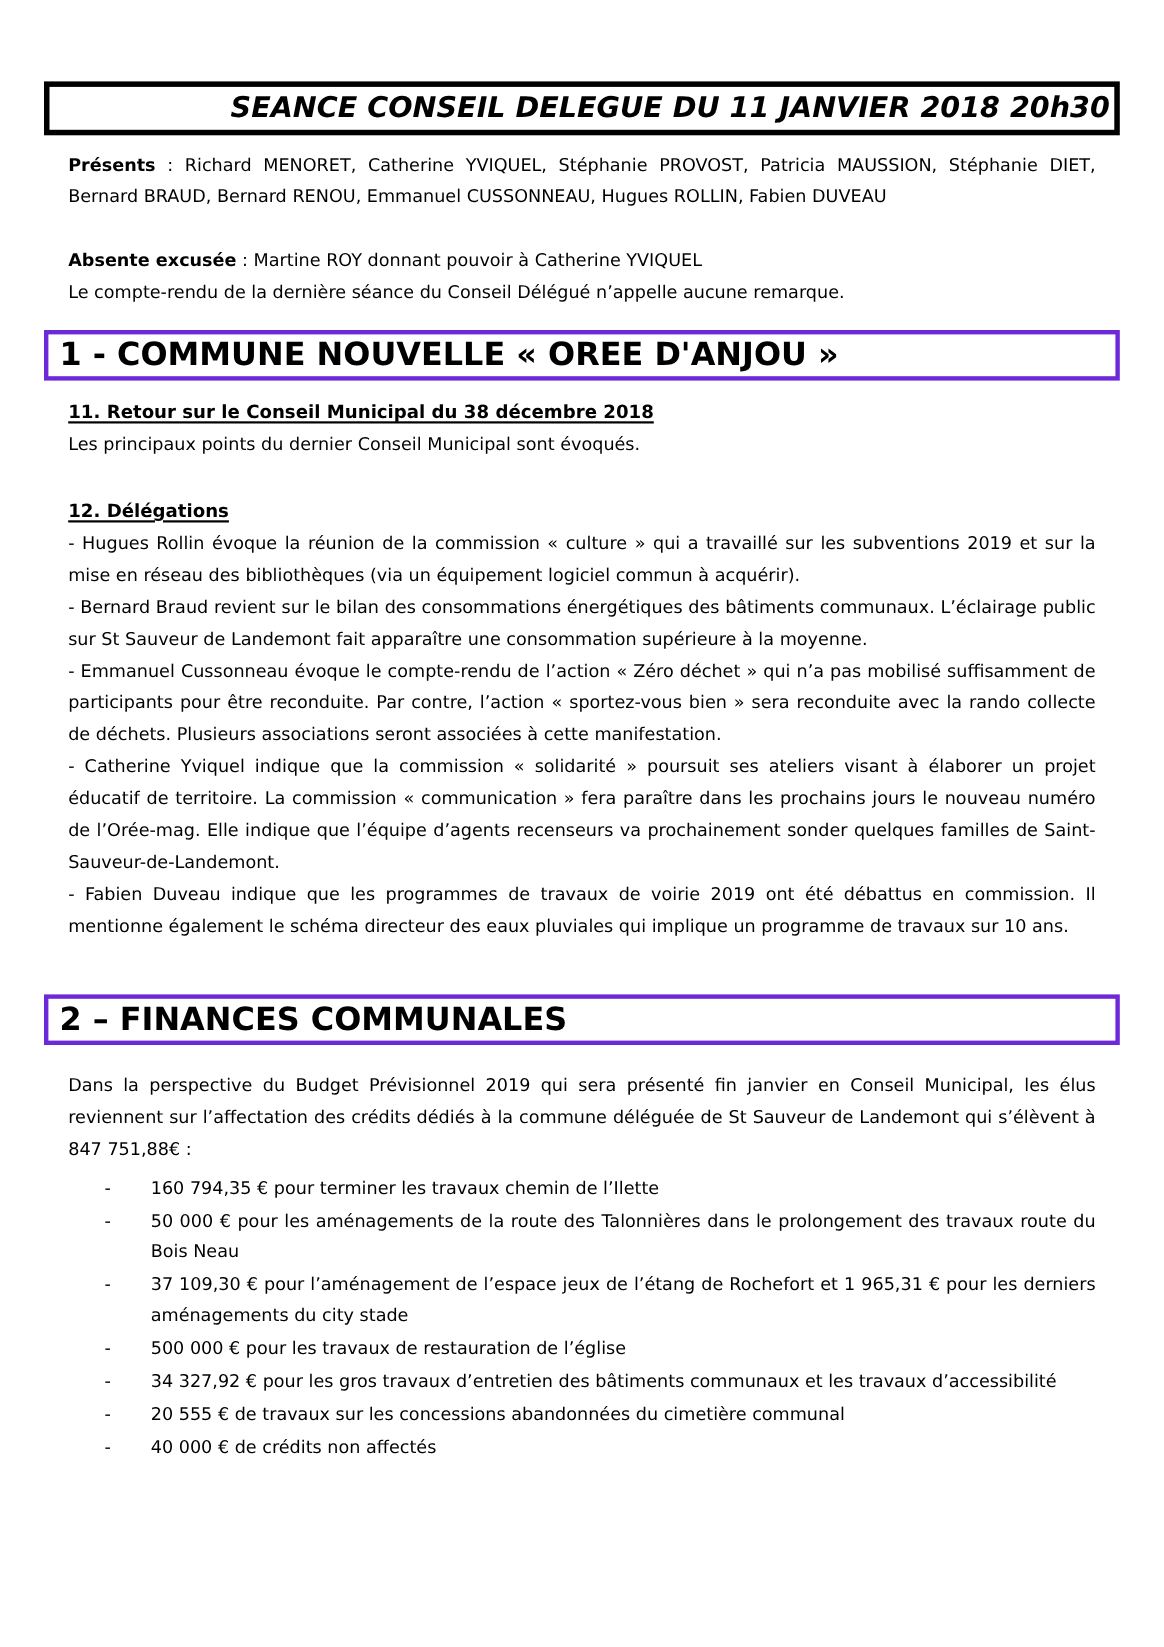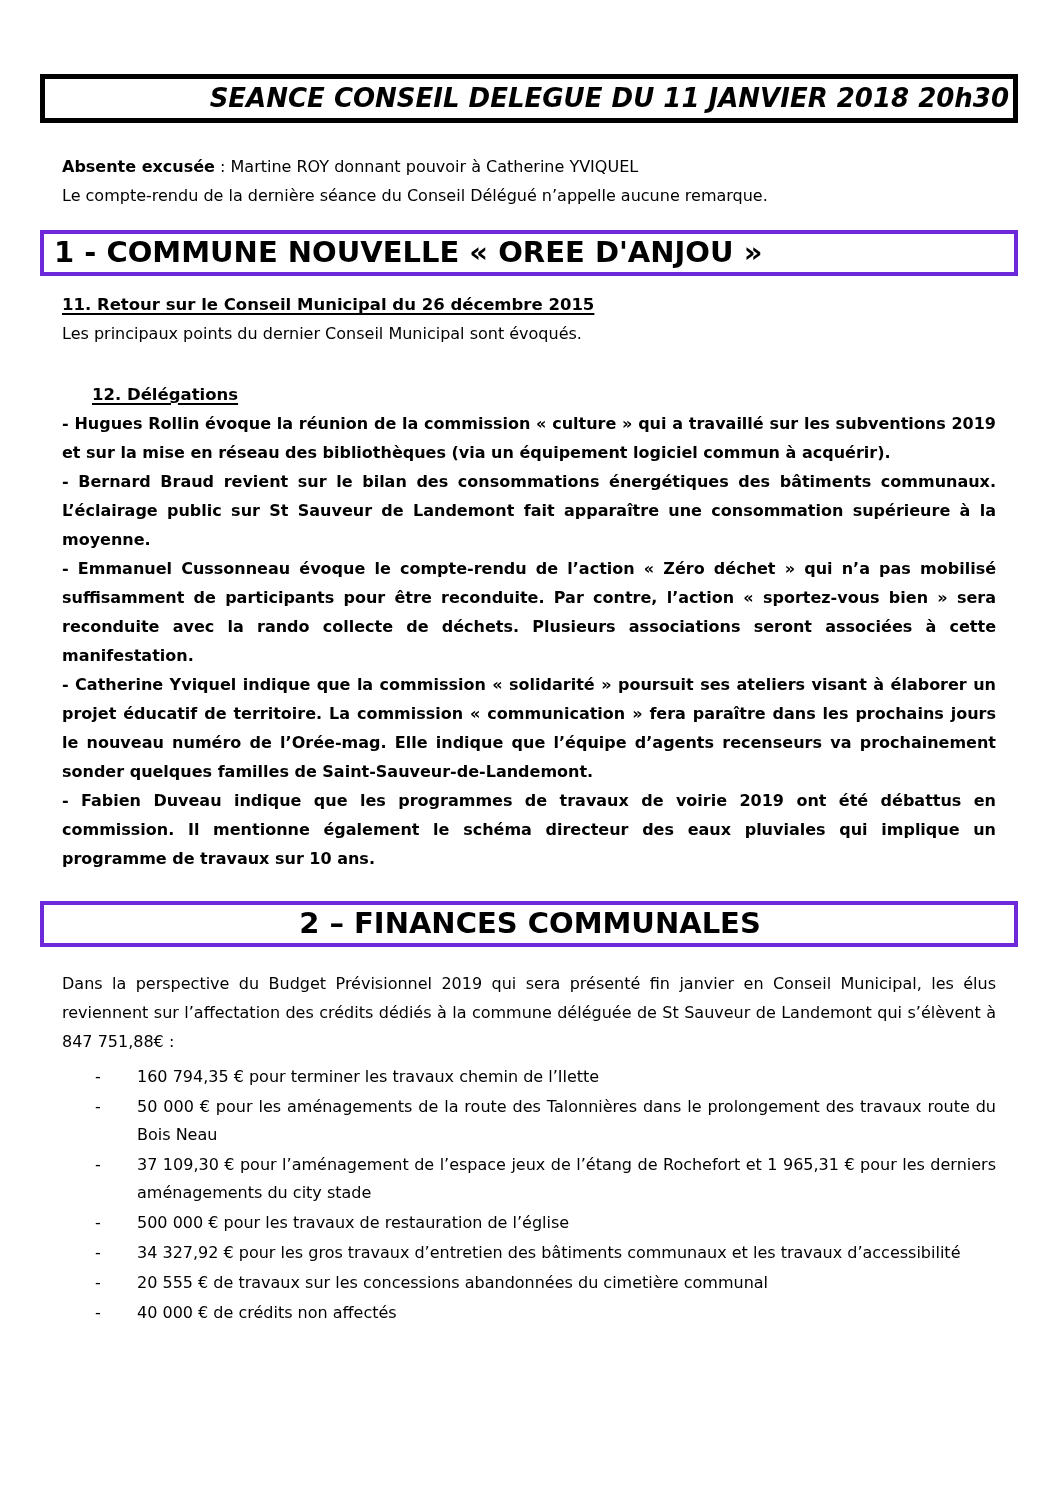--- a/index.html
+++ b/index.html
@@ -39,32 +39,32 @@
   .remark-para { }
   .bold-label { font-weight: bold; }
   .section-box {
     margin: 20px -22px 0 -22px;
     border: 4px solid #6d28d9;
     font-weight: bold;
     font-size: 29px;
     line-height: 30px;
     padding: 3px 8px 5px 10px;
   }
-  .section-box.second { margin-top: 28px; text-align: center; }
+  .section-box.second { margin-top: 48px; }
   .subheading {
     font-size: 16.5px;
     line-height: 29px;
     font-weight: bold;
     text-decoration: underline;
     text-decoration-thickness: 2px;
     text-underline-offset: 3px;
     margin: 14px 0 0 0;
   }
-  .subheading.spaced { margin-top: 32px; margin-left: 30px; }
-  .para-group { margin-top: 0; font-weight: bold; }
+  .subheading.spaced { margin-top: 32px; }
+  .para-group { margin-top: 0; }
   .fin-intro { margin-top: 22px; }
   .fin-list { margin-top: 7px; }
   .fin-item {
     display: flex;
     font-size: 16px;
     line-height: 28px;
     padding-left: 33px;
     margin-bottom: 2px;
   }
   .fin-dash {
@@ -78,32 +78,35 @@
 </style>
 </head>
 <body>
 
 <div class="page">
 
   <div class="title-box">
     <span>SEANCE CONSEIL DELEGUE DU 11 JANVIER 2018 20h30</span>
   </div>
 
+  <p class="body-text presents-para">
+    <span class="bold-label">Présents</span><span> : </span><span>Richard MENORET, Catherine YVIQUEL, Stéphanie PROVOST, Patricia MAUSSION, Stéphanie DIET, Bernard BRAUD, Bernard RENOU, Emmanuel CUSSONNEAU, Hugues ROLLIN, Fabien DUVEAU</span>
+  </p>
 
   <p class="body-text absent-para">
     <span class="bold-label">Absente excusée</span><span> : </span><span>Martine ROY donnant pouvoir à Catherine YVIQUEL</span>
   </p>
 
   <p class="body-text remark-para">Le compte-rendu de la dernière séance du Conseil Délégué n’appelle aucune remarque.</p>
 
   <div class="section-box">
     <span>1 - COMMUNE NOUVELLE « OREE D'ANJOU »</span>
   </div>
 
-  <p class="subheading">11. Retour sur le Conseil Municipal du 26 décembre 2015</p>
+  <p class="subheading">11. Retour sur le Conseil Municipal du 38 décembre 2018</p>
   <p class="body-text">Les principaux points du dernier Conseil Municipal sont évoqués.</p>
 
   <p class="subheading spaced">12. Délégations</p>
 
   <div class="para-group">
     <p class="body-text">- Hugues Rollin évoque la réunion de la commission « culture » qui a travaillé sur les subventions 2019 et sur la mise en réseau des bibliothèques (via un équipement logiciel commun à acquérir).</p>
     <p class="body-text">- Bernard Braud revient sur le bilan des consommations énergétiques des bâtiments communaux. L’éclairage public sur St Sauveur de Landemont fait apparaître une consommation supérieure à la moyenne.</p>
     <p class="body-text">- Emmanuel Cussonneau évoque le compte-rendu de l’action « Zéro déchet » qui n’a pas mobilisé suffisamment de participants pour être reconduite. Par contre, l’action « sportez-vous bien » sera reconduite avec la rando collecte de déchets. Plusieurs associations seront associées à cette manifestation.</p>
     <p class="body-text">- Catherine Yviquel indique que la commission « solidarité » poursuit ses ateliers visant à élaborer un projet éducatif de territoire. La commission « communication » fera paraître dans les prochains jours le nouveau numéro de l’Orée-mag. Elle indique que l’équipe d’agents recenseurs va prochainement sonder quelques familles de Saint-Sauveur-de-Landemont.</p>
     <p class="body-text">- Fabien Duveau indique que les programmes de travaux de voirie 2019 ont été débattus en commission. Il mentionne également le schéma directeur des eaux pluviales qui implique un programme de travaux sur 10 ans.</p>

